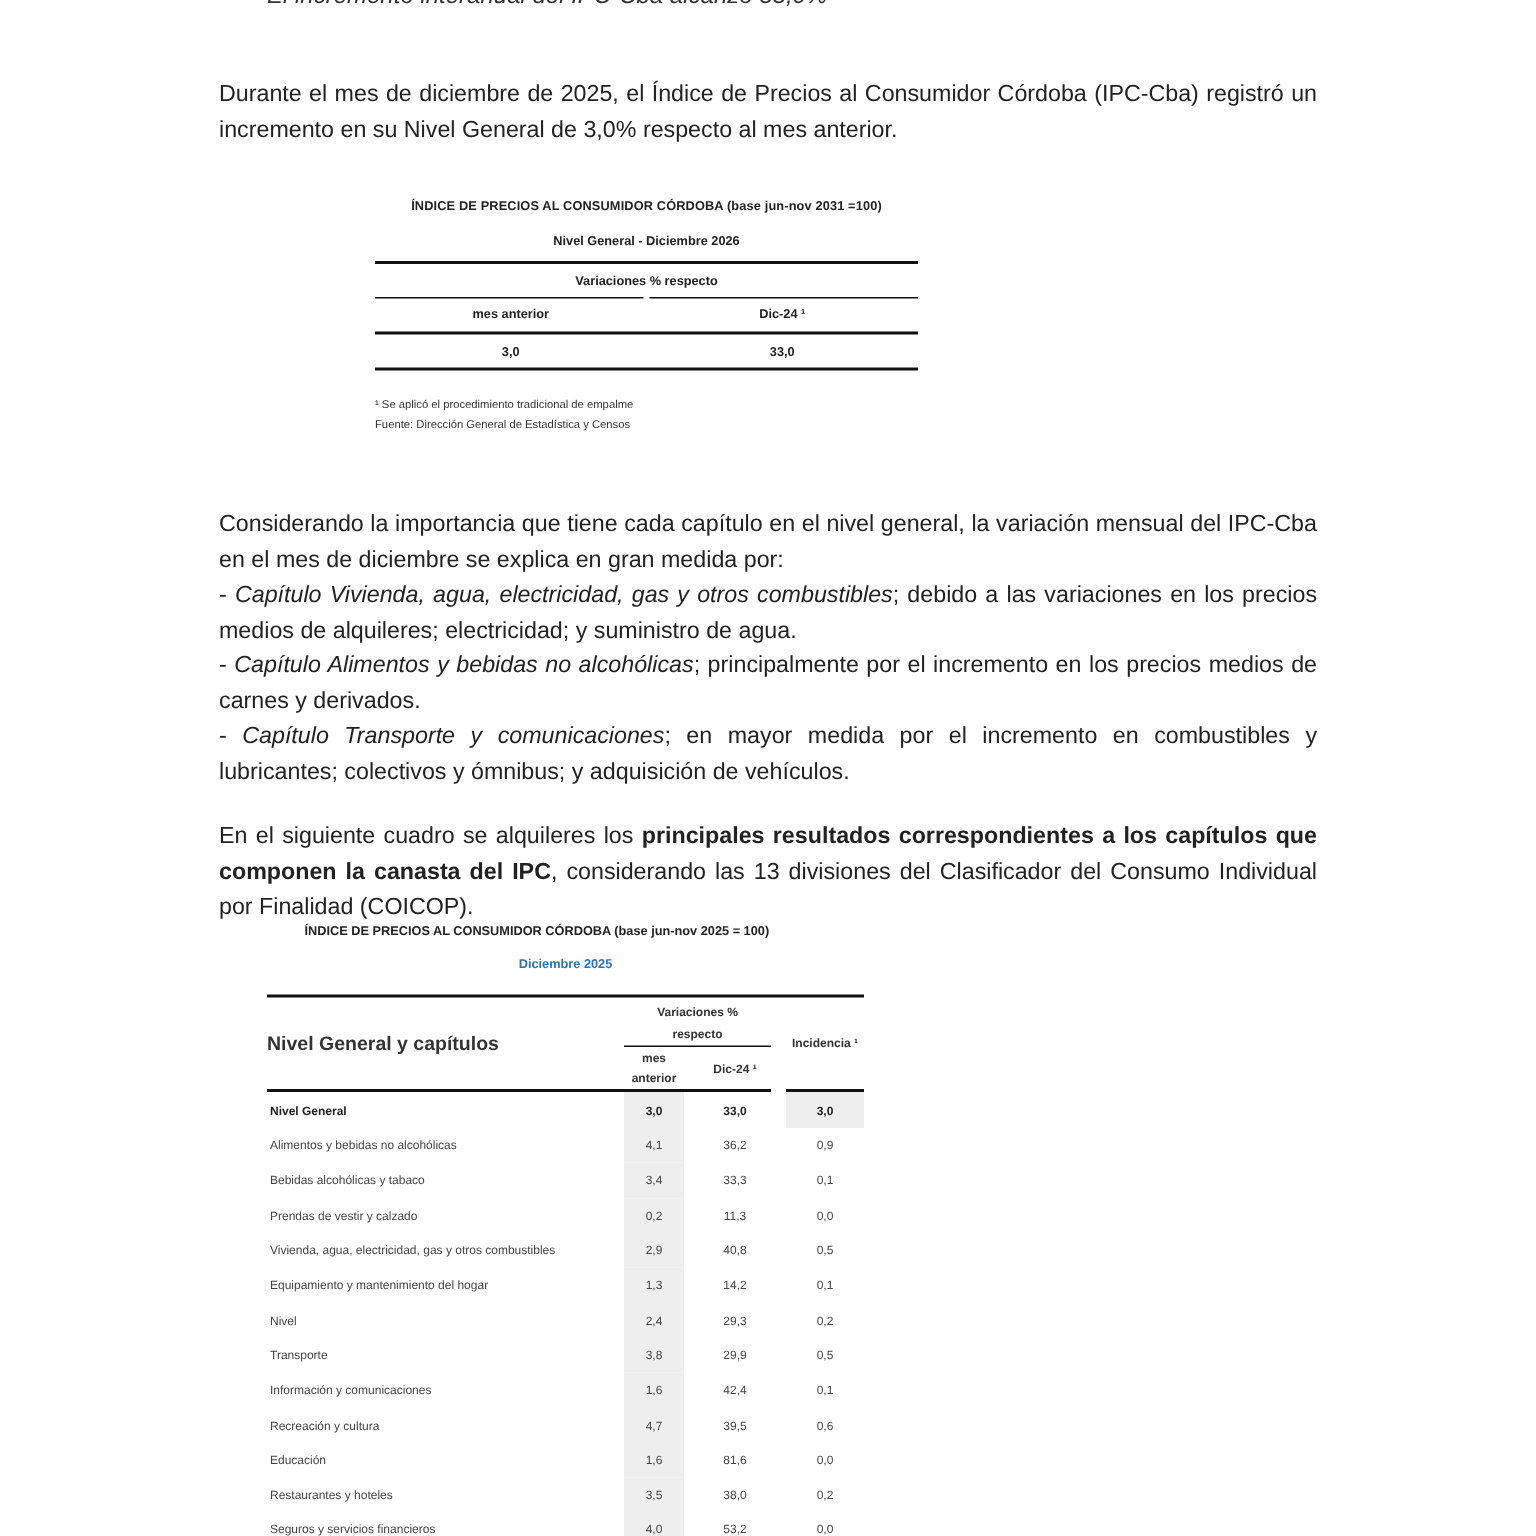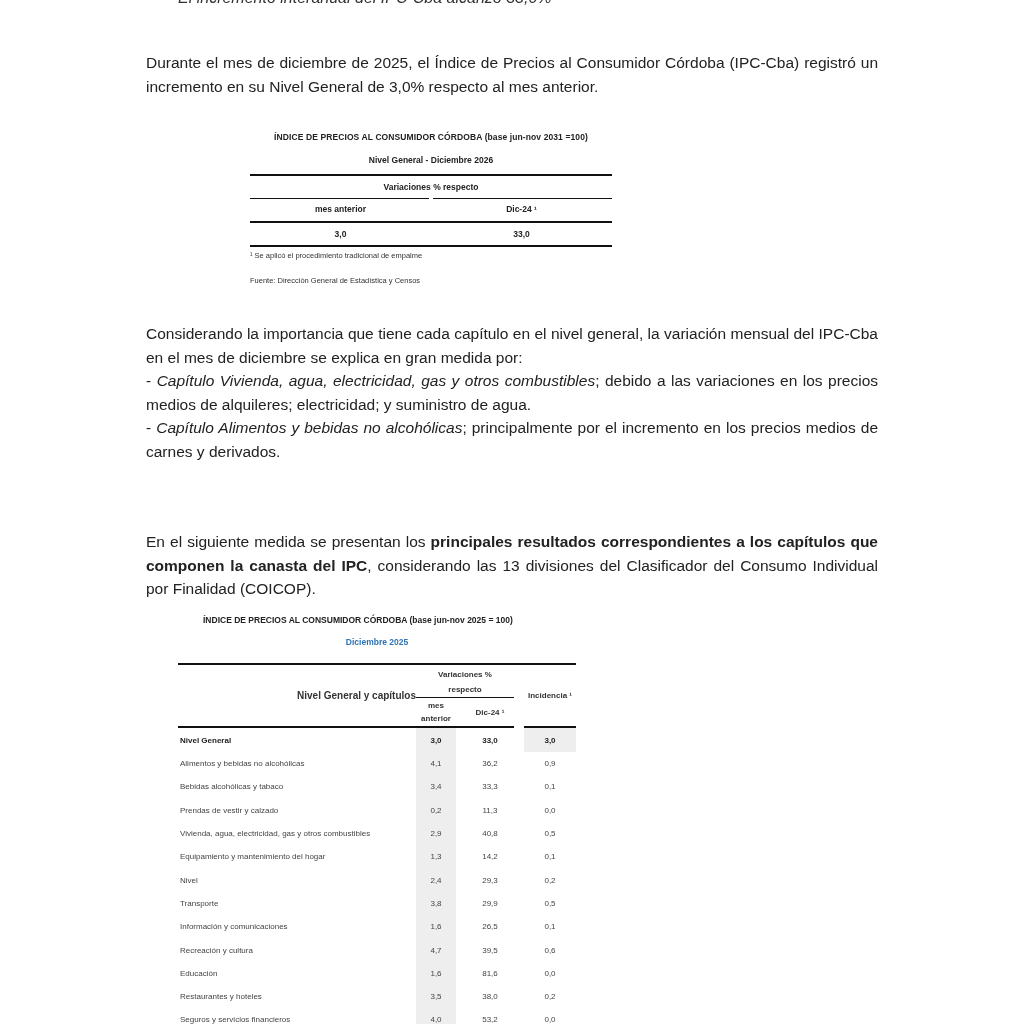--- a/index.html
+++ b/index.html
@@ -5,36 +5,36 @@
   html, body { margin: 0; padding: 0; background: #ffffff; }
   body { width: 1024px; height: 1024px; overflow: hidden; position: relative;
          font-family: "Liberation Sans", sans-serif; color: #222; }
   .page { position: absolute; left: 0; top: 0; width: 828px; height: 1024px; }
 
   .cut-line { position: absolute; left: 178px; top: -11px; font-style: italic;
               font-size: 16px; color: #333; font-family: "Liberation Sans", sans-serif; }
   .cut-line .bullet { position: absolute; left: -10px; top: 0; }
 
   .para { position: absolute; left: 146px; width: 732px; font-size: 15.5px; line-height: 23.5px;
-          color: #222; text-align: justify; font-family: "Liberation Sans", sans-serif; }
+          color: #222; text-align: justify; font-family: "Liberation Sans", sans-serif; margin-top: 16px; }
   .para i { font-style: italic; }
   .para b { font-weight: bold; }
 
   
   .t1 { position: absolute; left: 250px; top: 130px; width: 362px;
         font-family: "Liberation Sans", sans-serif; color: #222; }
   .t1 .title { text-align: center; font-size: 8.5px; font-weight: bold; margin-top: 2px; letter-spacing: 0.1px; }
   .t1 .sub { text-align: center; font-size: 8.5px; font-weight: bold; margin-top: 13px; }
   .t1 .rule-thick { border-top: 2px solid #111; }
   .t1 .head { text-align: center; font-size: 8.5px; font-weight: bold; padding: 6px 0 6px 0; }
   .t1 .splitrule { display: flex; gap: 4px; }
   .t1 .splitrule div { flex: 1; border-top: 1.5px solid #111; }
   .t1 .row2 { display: flex; font-size: 8.5px; font-weight: bold; padding: 5px 0 7px; }
   .t1 .row2 span { flex: 1; text-align: center; }
-  .t1 .foot { font-size: 7.5px; color: #333; margin-top: 2px; line-height: 13px; }
+  .t1 .foot { font-size: 7.5px; color: #333; margin-top: 16px; line-height: 13px; }
 
   
   .t2 { position: absolute; left: 178px; top: 615px; width: 398px;
         font-family: "Liberation Sans", sans-serif; color: #222; }
   .t2 .title { font-size: 8.5px; font-weight: bold; margin-left: 25px; }
   .t2 .sub { text-align: center; font-size: 8.5px; font-weight: bold; color: #2e74b5; margin: 20px 0 0 0; }
   .t2 table { border-collapse: collapse; width: 398px; margin-top: 16px; }
   .t2 th, .t2 td { font-size: 8px; padding: 0; }
   .t2 .top-rule td { border-top: 2px solid #111; height: 0; }
   .t2 th { font-weight: bold; color: #333; }
@@ -69,53 +69,54 @@
       <span>mes anterior</span>
       <span>Dic-24 ¹</span>
     </div>
     <div class="rule-thick"></div>
     <div class="row2" style="padding:6px 0 6px;">
       <span>3,0</span>
       <span>33,0</span>
     </div>
     <div class="rule-thick"></div>
     <div class="foot">¹ Se aplicó el procedimiento tradicional de empalme</div>
-    <div class="foot" style="margin-top:12px;">Fuente: Dirección General de Estadística y Censos</div>
+    <div class="foot" style="margin-top:0;">Fuente: Dirección General de Estadística y Censos</div>
   </div>
 
   <div class="para" style="top:322px;">
     <div>Considerando la importancia que tiene cada capítulo en el nivel general, la variación mensual del IPC-Cba en el mes de diciembre se explica en gran medida por:</div>
     <div id="p2items">
         <div><span>- </span><i>Capítulo Vivienda, agua, electricidad, gas y otros combustibles</i><span>; debido a las variaciones en los precios medios de alquileres; electricidad; y suministro de agua.</span></div>
         <div><span>- </span><i>Capítulo Alimentos y bebidas no alcohólicas</i><span>; principalmente por el incremento en los precios medios de carnes y derivados.</span></div>
+        <div><span>- </span><i>Capítulo Transporte y comunicaciones</i><span>; en mayor medida por el incremento en combustibles y lubricantes; colectivos y ómnibus; y adquisición de vehículos.</span></div>
       </div>
   </div>
 
   <div class="para" style="top:530px;">
-    <span>En el siguiente medida se presentan los </span><b>principales resultados correspondientes a los capítulos que componen la canasta del IPC</b><span>, considerando las 13 divisiones del Clasificador del Consumo Individual por Finalidad (COICOP).</span>
+    <span>En el siguiente cuadro se alquileres los </span><b>principales resultados correspondientes a los capítulos que componen la canasta del IPC</b><span>, considerando las 13 divisiones del Clasificador del Consumo Individual por Finalidad (COICOP).</span>
   </div>
 
   <div class="t2">
     <div class="title">ÍNDICE DE PRECIOS AL CONSUMIDOR CÓRDOBA (base jun-nov 2025 = 100)</div>
     <div class="sub" style="color: rgb(46, 116, 181); margin-top: 12px;">Diciembre 2025</div>
     <table>
       <colgroup>
           <col style="width:238px">
           <col style="width:40px">
           <col style="width:10px">
           <col style="width:48px">
           <col style="width:10px">
           <col style="width:52px">
         </colgroup>
       <tbody>
           <tr class="top-rule">
             <td colspan="6"></td>
           </tr>
       <tr>
-        <th rowspan="3" style="text-align:right; font-size:10px;">Nivel General y capítulos</th>
+        <th rowspan="3" style="text-align:left; font-size:13px;">Nivel General y capítulos</th>
         <th colspan="3" style="text-align:center; padding-top:2px; height:30px; vertical-align:top; line-height:15px;">
           <span style="display:inline-block; width:80px;">Variaciones % respecto</span>
         </th>
         <td></td>
         <th rowspan="3" style="text-align:center; vertical-align:middle;">Incidencia ¹</th>
       </tr>
       <tr>
             <td colspan="3" style="border-top:1.5px solid #111;"></td>
             <td></td>
           </tr>
@@ -194,21 +195,21 @@
             <td class="num shade">3,8</td>
             <td></td>
             <td class="num">29,9</td>
             <td></td>
             <td class="num">0,5</td>
           </tr>
           <tr>
             <td class="lbl">Información y comunicaciones</td>
             <td class="num shade">1,6</td>
             <td></td>
-            <td class="num">26,5</td>
+            <td class="num">42,4</td>
             <td></td>
             <td class="num">0,1</td>
           </tr>
           <tr>
             <td class="lbl">Recreación y cultura</td>
             <td class="num shade">4,7</td>
             <td></td>
             <td class="num">39,5</td>
             <td></td>
             <td class="num">0,6</td>

